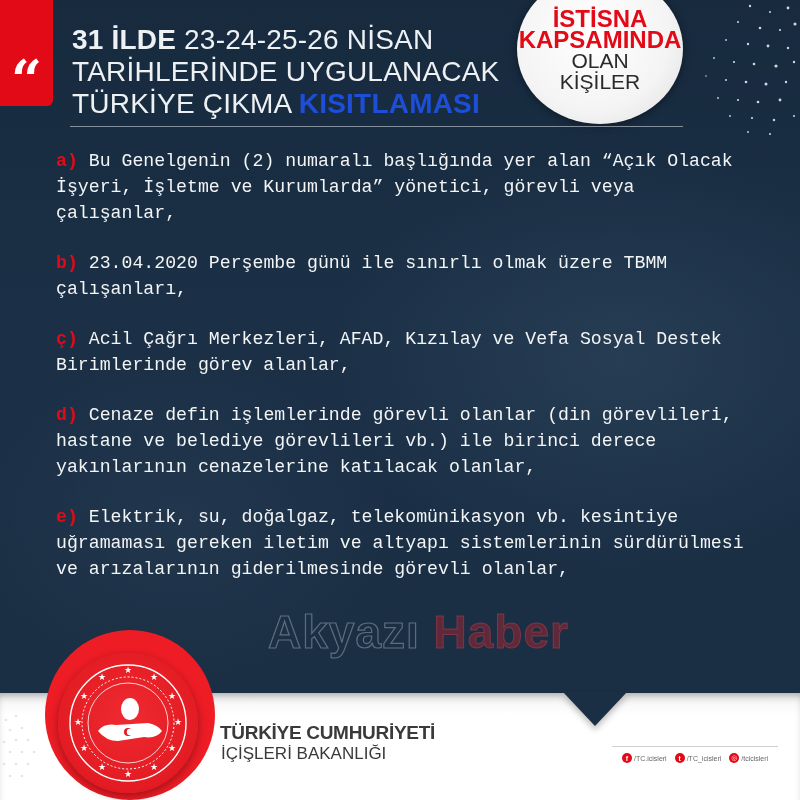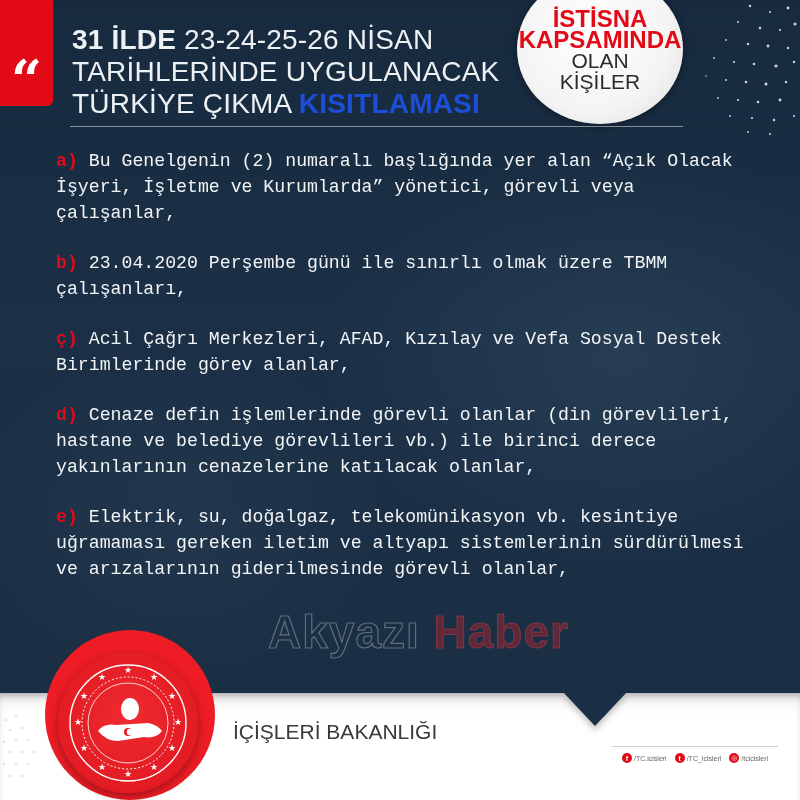--- a/index.html
+++ b/index.html
@@ -67,21 +67,21 @@
     }
     .seal {
       position: absolute; left: 58px; top: 653px; width: 140px; height: 140px; border-radius: 50%;
       background: radial-gradient(circle at 50% 45%, #ef2a30 0%, #e31b23 70%, #c8121a 100%);
       box-shadow: 0 3px 8px rgba(0,0,0,0.35);
     }
     .seal svg { position: absolute; left: 0; top: 0; }
 
     .ministry { position: absolute; left: 220px; top: 722px; color: #3a3a3a; }
     .ministry .m1 { display: block; font-weight: bold; font-size: 19px; line-height: 22px; letter-spacing: -0.3px; }
-    .ministry .m2 { display: block; font-size: 21px; line-height: 20px; padding-left: 1px; margin-left: 12px; }
+    .ministry .m2 { display: block; font-size: 17px; line-height: 20px; padding-left: 1px; }
 
     .website { position: absolute; left: 612px; top: 718px; width: 182px; text-align: center; color: #3a3a3a; font-weight: bold; font-size: 21px; }
     .web-rule { position: absolute; left: 612px; top: 746px; width: 166px; height: 1px; background: #d0d0d0; }
     .socials { position: absolute; left: 622px; top: 753px; display: flex; gap: 8px; align-items: center; }
     .social { display: flex; align-items: center; gap: 2px; font-size: 7px; color: #666; }
     .social .ic { width: 10px; height: 10px; border-radius: 50%; background: #e30a17; color: #fff; font-size: 7px; font-weight: bold; display: flex; align-items: center; justify-content: center; }
 
     .corner-dots { position: absolute; left: 0; top: 700px; width: 80px; height: 100px; }
   </style>
 </head>
@@ -201,20 +201,21 @@
           <text x="70" y="124">★</text>
       </g>
       <ellipse cx="72" cy="56" rx="9" ry="11" fill="#ffffff"></ellipse>
       <path d="M40 78 Q46 70 58 72 L90 70 Q100 72 104 78 Q98 86 86 84 L60 88 Q48 88 40 78 Z" fill="#ffffff"></path>
       <circle cx="70" cy="79" r="4" fill="#e31b23"></circle>
       <circle cx="72" cy="79" r="3.2" fill="#ffffff"></circle>
     </svg>
   </div>
 
   <div class="ministry">
+    <span class="m1">TÜRKİYE CUMHURİYETİ</span>
     <span class="m2">İÇİŞLERİ BAKANLIĞI</span>
   </div>
 
   <div class="web-rule"></div>
 
   <div class="socials">
     <div class="social">
       <span class="ic">f</span>
       <span>/TC.icisleri</span>
     </div>

